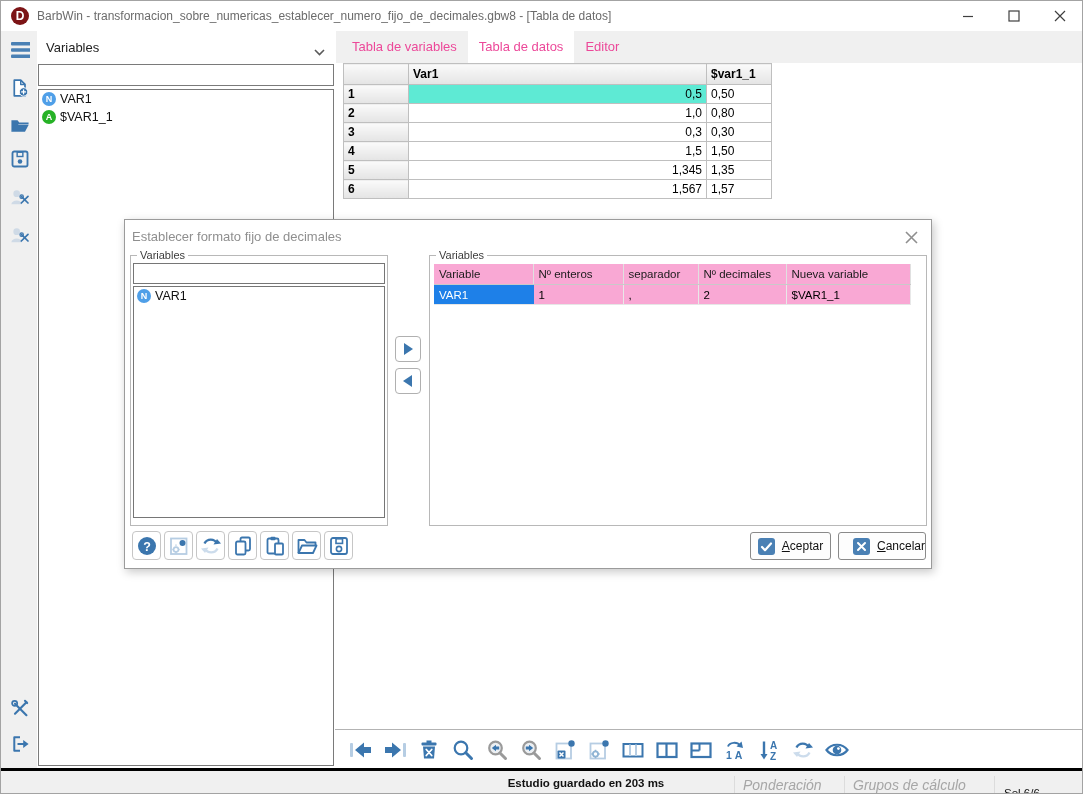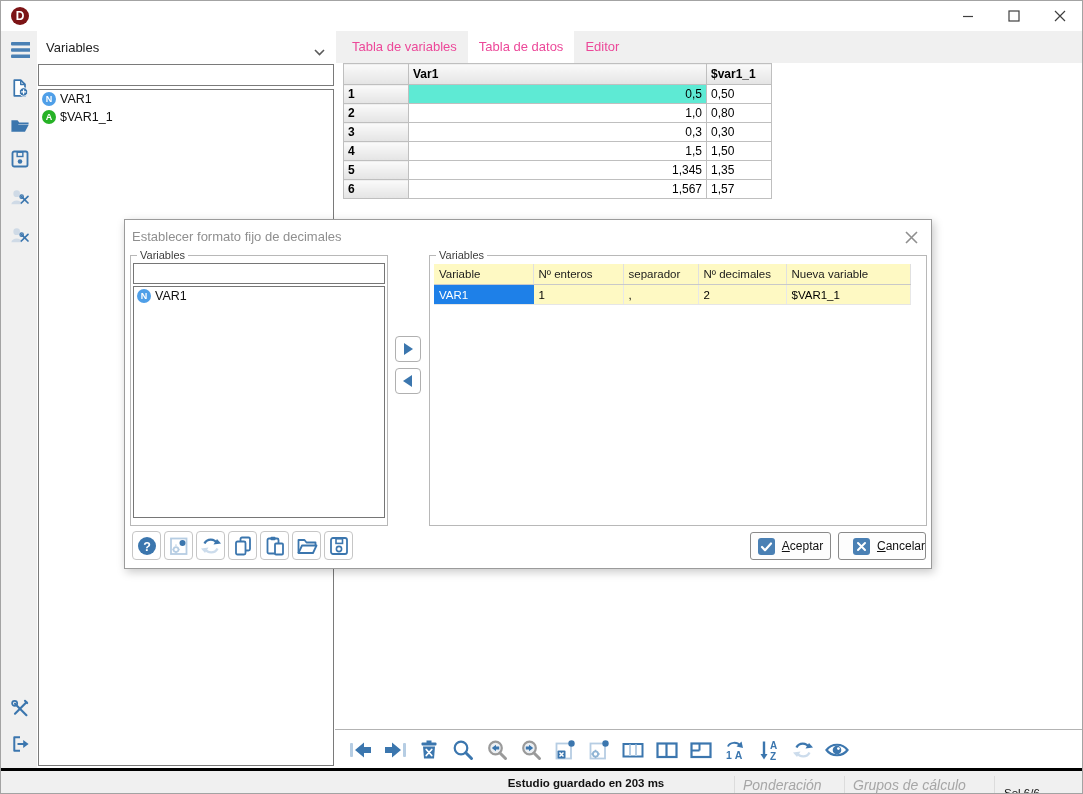--- a/index.html
+++ b/index.html
@@ -67,21 +67,21 @@
   .dlg-close{position:absolute;right:12px;top:9px;width:16px;height:16px;background:none;border:none;padding:0;display:flex;align-items:center;justify-content:center;}
   .dialog fieldset{position:absolute;margin:0;padding:2px;border:1px solid #b8b8b8;box-sizing:border-box;}
   .dialog legend{font-size:11px;color:#3c3c3c;padding:0 3px;margin-left:4px;}
   .fs-left{left:5px;top:29px;width:258px;height:277px;}
   .fs-right{left:304px;top:29px;width:498px;height:277px;}
   .dlg-filter{width:100%;height:21px;border:1px solid #767676;box-sizing:border-box;font-family:"Liberation Sans",sans-serif;font-size:12px;padding:0 4px;display:block;}
   .dlg-list{margin-top:2px;height:230px;border:1px solid #767676;background:#fff;overflow:hidden;}
   .arrows{position:absolute;left:270px;top:116px;display:flex;flex-direction:column;gap:6px;}
   .arrow-btn{width:26px;height:26px;border:1px solid #b0b0b0;border-radius:4px;background:#fff;display:flex;align-items:center;justify-content:center;padding:0;}
 
-  .dlg-table{border-collapse:collapse;table-layout:fixed;margin:1px 0 0 2px;font-size:11.5px;background:#fef9c3;}
+  .dlg-table{border-collapse:collapse;table-layout:fixed;margin:1px 0 0 2px;font-size:11.5px;background:#f9a8d4;}
   .dlg-table th{font-weight:normal;text-align:left;padding:2px 5px;height:16px;border-right:1px solid #e0e0e0;border-bottom:1px solid #c9c9c9;color:#1a1a1a;white-space:nowrap;}
   .dlg-table td{padding:2px 5px;height:15px;border-right:1px solid #e8e8e8;border-bottom:1px solid #e6e6e6;white-space:nowrap;}
   .dlg-table td.sel-blue{background:#1e80e8;color:#fff;border-right-color:#1e80e8;}
 
   .dlg-toolbar{position:absolute;left:7px;top:311px;display:flex;gap:3px;}
   .dlg-iconbtn{width:29px;height:29px;border:1px solid #c6c6c6;border-radius:4px;background:#fff;display:flex;align-items:center;justify-content:center;padding:0;}
   .dlg-btn{position:absolute;top:312px;height:28px;border:1px solid #8a8a8a;border-radius:3px;background:#fdfdfd;
            display:flex;align-items:center;justify-content:center;gap:7px;font-size:12px;color:#111;font-family:"Liberation Sans",sans-serif;padding:0;}
   .btn-accept{left:625px;width:81px;}
   .btn-cancel{left:713px;width:88px;justify-content:flex-end;}
@@ -89,20 +89,21 @@
 </style>
 </head>
 <body>
 
 <div class="window">
 
   <div class="titlebar">
     <div class="logo">
         <span>D</span>
       </div>
+    <div class="title-text">BarbWin - transformacion_sobre_numericas_establecer_numero_fijo_de_decimales.gbw8 - [Tabla de datos]</div>
     <button class="win-btn win-min">
       <svg width="12" height="12">
           <path d="M1,6.5 h10" stroke="#3f3f3f" stroke-width="1.2" fill="none"></path>
         </svg>
     </button>
     <button class="win-btn win-max">
       <svg width="12" height="12">
           <rect x="1" y="1" width="10" height="10" stroke="#3f3f3f" stroke-width="1.2" fill="none"></rect>
         </svg>
     </button>

